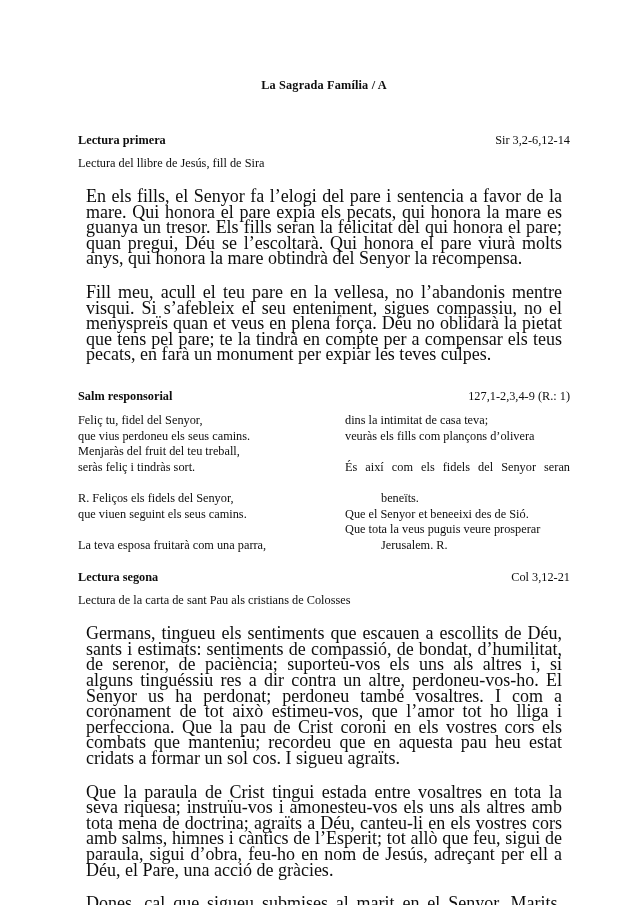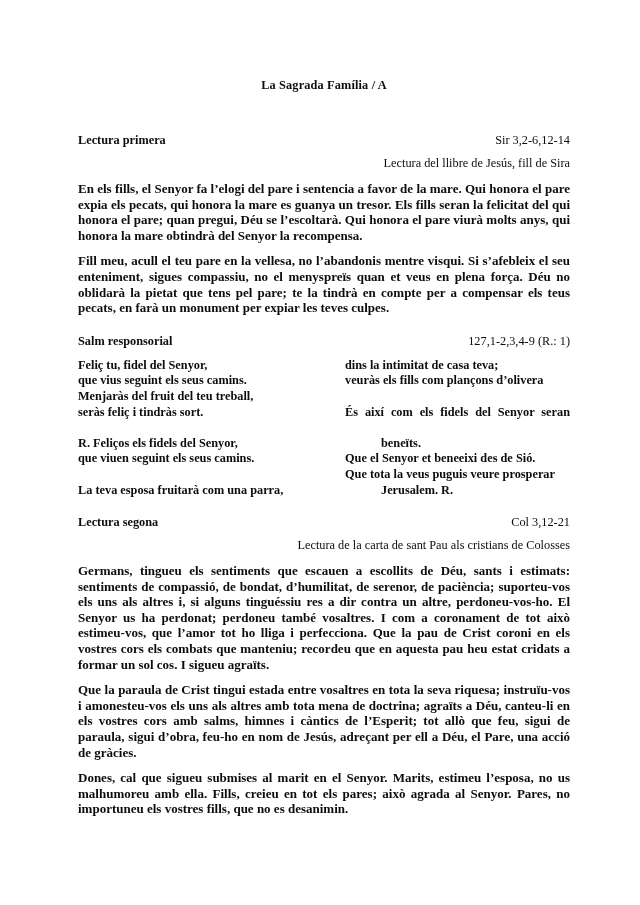--- a/index.html
+++ b/index.html
@@ -54,32 +54,30 @@
   }
   .section-head .head-ref {
     font-weight: normal;
     white-space: nowrap;
   }
 
   .subtitle {
     font-size: 12.3px;
     margin: 0;
     padding-top: 8px;
-    text-align: right;
   }
 
   p.body-text {
-    font-size: 13px;
+    font-size: 18px;
     line-height: 15.6px;
     text-align: justify;
     text-justify: inter-word;
-    margin: 0;
+    margin: 8px;
     padding-top: 10px;
     hyphens: none;
-    font-weight: bold;
   }
 
   
   .sp-lectura-1 { padding-top: 40px; }
   .sp-salm      { padding-top: 18px; }
   .sp-lectura-2 { padding-top: 17px; }
 
   
   .psalm {
     display: flex;
@@ -91,21 +89,20 @@
     box-sizing: border-box;
   }
   .psalm-col.left {
     width: 267px;
   }
   .psalm-col.right {
     width: 225px;
   }
   .stanza {
     margin: 0;
-    font-weight: bold;
   }
   .stanza + .stanza {
     margin-top: 15.6px;
   }
   .stanza .vline {
     display: block;
     white-space: pre-wrap;
   }
   .stanza .vline.justify {
     text-align: justify;
@@ -141,21 +138,21 @@
     <div class="sp-salm">
       <div class="section-head">
         <span class="head-label">Salm responsorial</span>
         <span class="head-ref">127,1-2,3,4-9 (R.: 1)</span>
       </div>
 
       <div class="psalm">
         <div class="psalm-col left">
             <div class="stanza">
               <span class="vline">Feliç tu, fidel del Senyor,</span>
-              <span class="vline">que vius seguint els seus camins.</span>
+              <span class="vline">que vius perdoneu els seus camins.</span>
               <span class="vline">Menjaràs del fruit del teu treball,</span>
               <span class="vline">seràs feliç i tindràs sort.</span>
             </div>
             <div class="stanza">
               <span class="vline">R. Feliços els fidels del Senyor,</span>
               <span class="vline">que viuen seguint els seus camins.</span>
             </div>
             <div class="stanza">
               <span class="vline">La teva esposa fruitarà com una parra,</span>
             </div>

